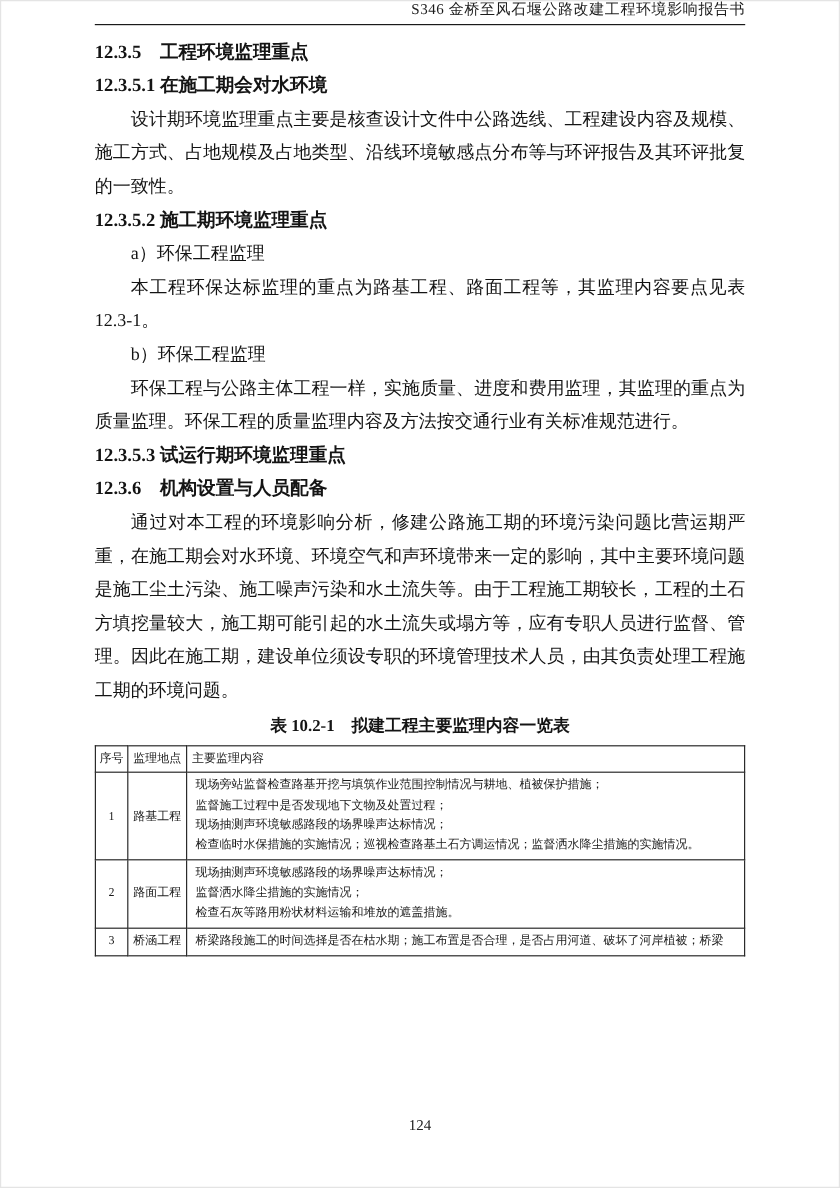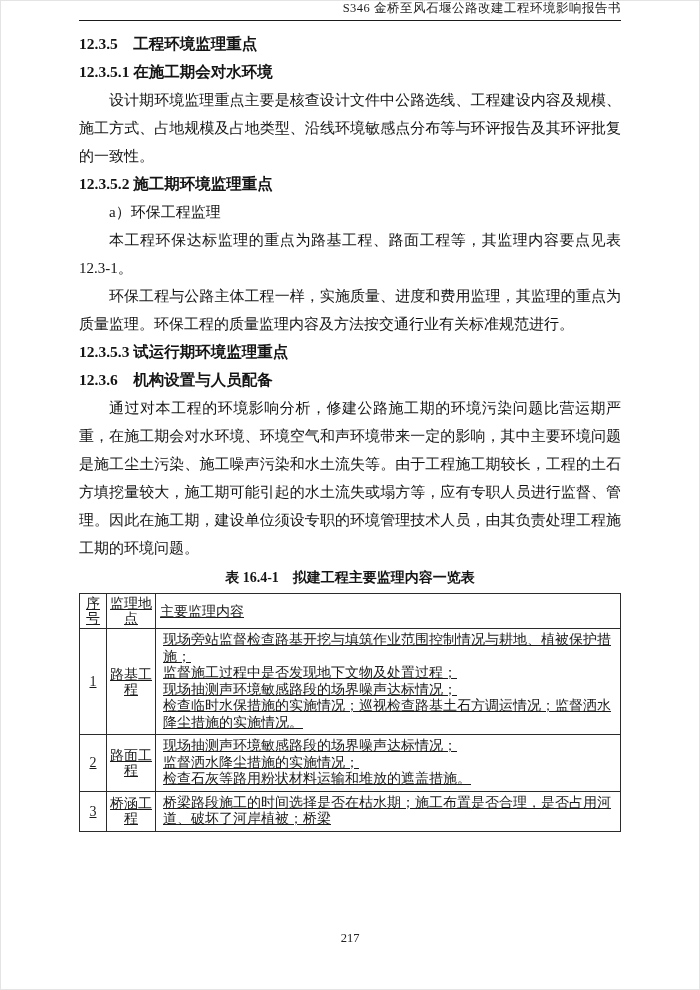--- a/index.html
+++ b/index.html
@@ -54,23 +54,22 @@
     margin-bottom: 5px;
     text-align: center;
     font-weight: bold;
     font-size: 14px;
     line-height: 20px;
   }
   table.info-table {
     width: 100%;
     border-collapse: collapse;
     table-layout: fixed;
-    font-size: 14px;
+    font-size: 10px;
     color: #1a1a1a;
-    text-decoration: underline;
   }
   table.info-table th, table.info-table td {
     border: 1px solid #2b2b2b;
     font-weight: normal;
     vertical-align: middle;
     word-break: break-all;
   }
   th.c-no, td.c-no { width: 24px; text-align: center; padding: 2px 1px; line-height: 15px; }
   th.c-loc, td.c-loc { width: 44px; text-align: center; padding: 2px 2px; line-height: 15px; }
   th.c-main { text-align: left; padding: 3px 4px; line-height: 15px; }
@@ -95,26 +94,27 @@
   </div>
   <div class="header-rule"></div>
 
   <div class="content">
     <h2>12.3.5　工程环境监理重点</h2>
     <h3>12.3.5.1 在施工期会对水环境</h3>
     <p>设计期环境监理重点主要是核查设计文件中公路选线、工程建设内容及规模、施工方式、占地规模及占地类型、沿线环境敏感点分布等与环评报告及其环评批复的一致性。</p>
     <h3>12.3.5.2 施工期环境监理重点</h3>
     <p>a）环保工程监理</p>
     <p>本工程环保达标监理的重点为路基工程、路面工程等，其监理内容要点见表12.3-1。</p>
+    <p>b）环保工程监理</p>
     <p>环保工程与公路主体工程一样，实施质量、进度和费用监理，其监理的重点为质量监理。环保工程的质量监理内容及方法按交通行业有关标准规范进行。</p>
     <h3>12.3.5.3 试运行期环境监理重点</h3>
     <h2>12.3.6　机构设置与人员配备</h2>
     <p>通过对本工程的环境影响分析，修建公路施工期的环境污染问题比营运期严重，在施工期会对水环境、环境空气和声环境带来一定的影响，其中主要环境问题是施工尘土污染、施工噪声污染和水土流失等。由于工程施工期较长，工程的土石方填挖量较大，施工期可能引起的水土流失或塌方等，应有专职人员进行监督、管理。因此在施工期，建设单位须设专职的环境管理技术人员，由其负责处理工程施工期的环境问题。</p>
 
-    <div class="table-title">表 16.4-1　拟建工程主要监理内容一览表</div>
+    <div class="table-title">表 10.2-1　拟建工程主要监理内容一览表</div>
 
     <table class="info-table">
       <thead>
         <tr>
           <th class="c-no">序号</th>
           <th class="c-loc">监理地点</th>
           <th class="c-main">主要监理内容</th>
         </tr>
       </thead>
       <tbody>
@@ -141,15 +141,15 @@
           <td class="c-no">3</td>
           <td class="c-loc">桥涵工程</td>
           <td class="c-main">
             <div class="tline">桥梁路段施工的时间选择是否在枯水期；施工布置是否合理，是否占用河道、破坏了河岸植被；桥梁</div>
           </td>
         </tr>
       </tbody>
     </table>
   </div>
 
-  <div class="page-number">217</div>
+  <div class="page-number">124</div>
 
 </div>
 
 </body></html>

